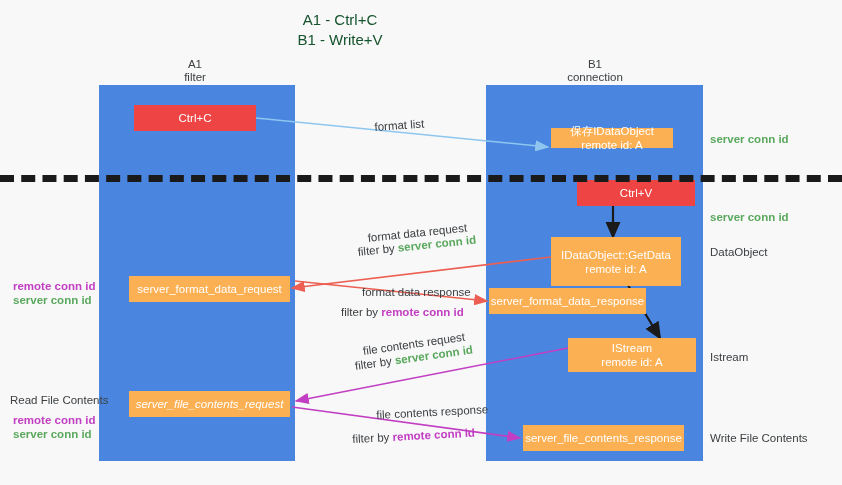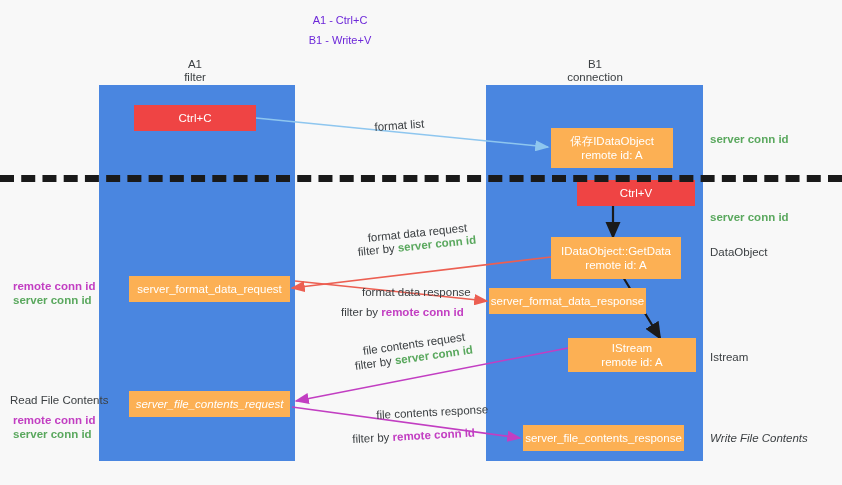--- a/index.html
+++ b/index.html
@@ -19,22 +19,22 @@
     overflow: hidden;
   }
 
   
   .title-block {
     position: absolute;
     left: 0;
     top: 10px;
     width: 680px;
     text-align: center;
-    color: #6d28d9;
-    font-size: 11px;
+    color: #14532d;
+    font-size: 15px;
     line-height: 20px;
   }
 
   
   .col-head {
     position: absolute;
     text-align: center;
     color: #3c4043;
     font-size: 11.5px;
     line-height: 13px;
@@ -159,30 +159,30 @@
 
     <line x1="568" y1="348" x2="296" y2="401" stroke="#c23ec2" stroke-width="1.6" marker-end="url(#ah-mag)"></line>
 
     <line x1="292" y1="407" x2="520" y2="438" stroke="#c23ec2" stroke-width="1.6" marker-end="url(#ah-mag)"></line>
   </svg>
 
   <div class="box green" style="left:134px; top:105px; width:122px; height:26px;">
     <span>Ctrl+C</span>
   </div>
 
-  <div class="box orange" style="left:551px; top:128px; width:122px; height:40px;">
+  <div class="box orange" style="left:551px; top:128px; width:122px; height:20px;">
     <span>保存IDataObject</span>
     <span class="l2">remote id: A</span>
   </div>
 
   <div class="box green" style="left:577px; top:180px; width:118px; height:26px;text-align:right;">
     <span>Ctrl+V</span>
   </div>
 
-  <div class="box orange" style="left:551px; top:237px; width:130px; height:42px;">
+  <div class="box orange" style="left:551px; top:237px; width:130px; height:49px;">
     <span>IDataObject::GetData</span>
     <span class="l2">remote id: A</span>
   </div>
 
   <div class="box orange" style="left:568px; top:338px; width:128px; height:34px;">
     <span>IStream</span>
     <span class="l2">remote id: A</span>
   </div>
 
   <div class="box orange" style="left:129px; top:276px; width:161px; height:26px;">
@@ -222,21 +222,21 @@
 
   <div class="lbl rot" style="left:376px; top:408px; transform:rotate(-3deg);">file contents response</div>
   <div class="lbl rot" style="left:352px; top:432px; transform:rotate(-3deg);">
     <span>filter by </span><span class="magenta-in">remote conn id</span>
   </div>
 
   <div class="lbl green" style="left:710px; top:132px;">server conn id</div>
   <div class="lbl green" style="left:710px; top:210px;">server conn id</div>
   <div class="lbl dark" style="left:710px; top:245px;">DataObject</div>
   <div class="lbl dark" style="left:710px; top:350px;">Istream</div>
-  <div class="lbl dark" style="left:710px; top:431px;font-style:italic;">Write File Contents</div>
+  <div class="lbl dark" style="left:710px; top:431px;">Write File Contents</div>
 
   <div class="lbl-stack" style="left:13px; top:279px;">
     <span class="ln-magenta">remote conn id</span>
     <span class="ln-green">server conn id</span>
   </div>
 
   <div class="lbl-stack" style="left:10px; top:393px;">
     <span class="ln-dark">Read File Contents</span>
   </div>
   <div class="lbl-stack" style="left:13px; top:413px;">

